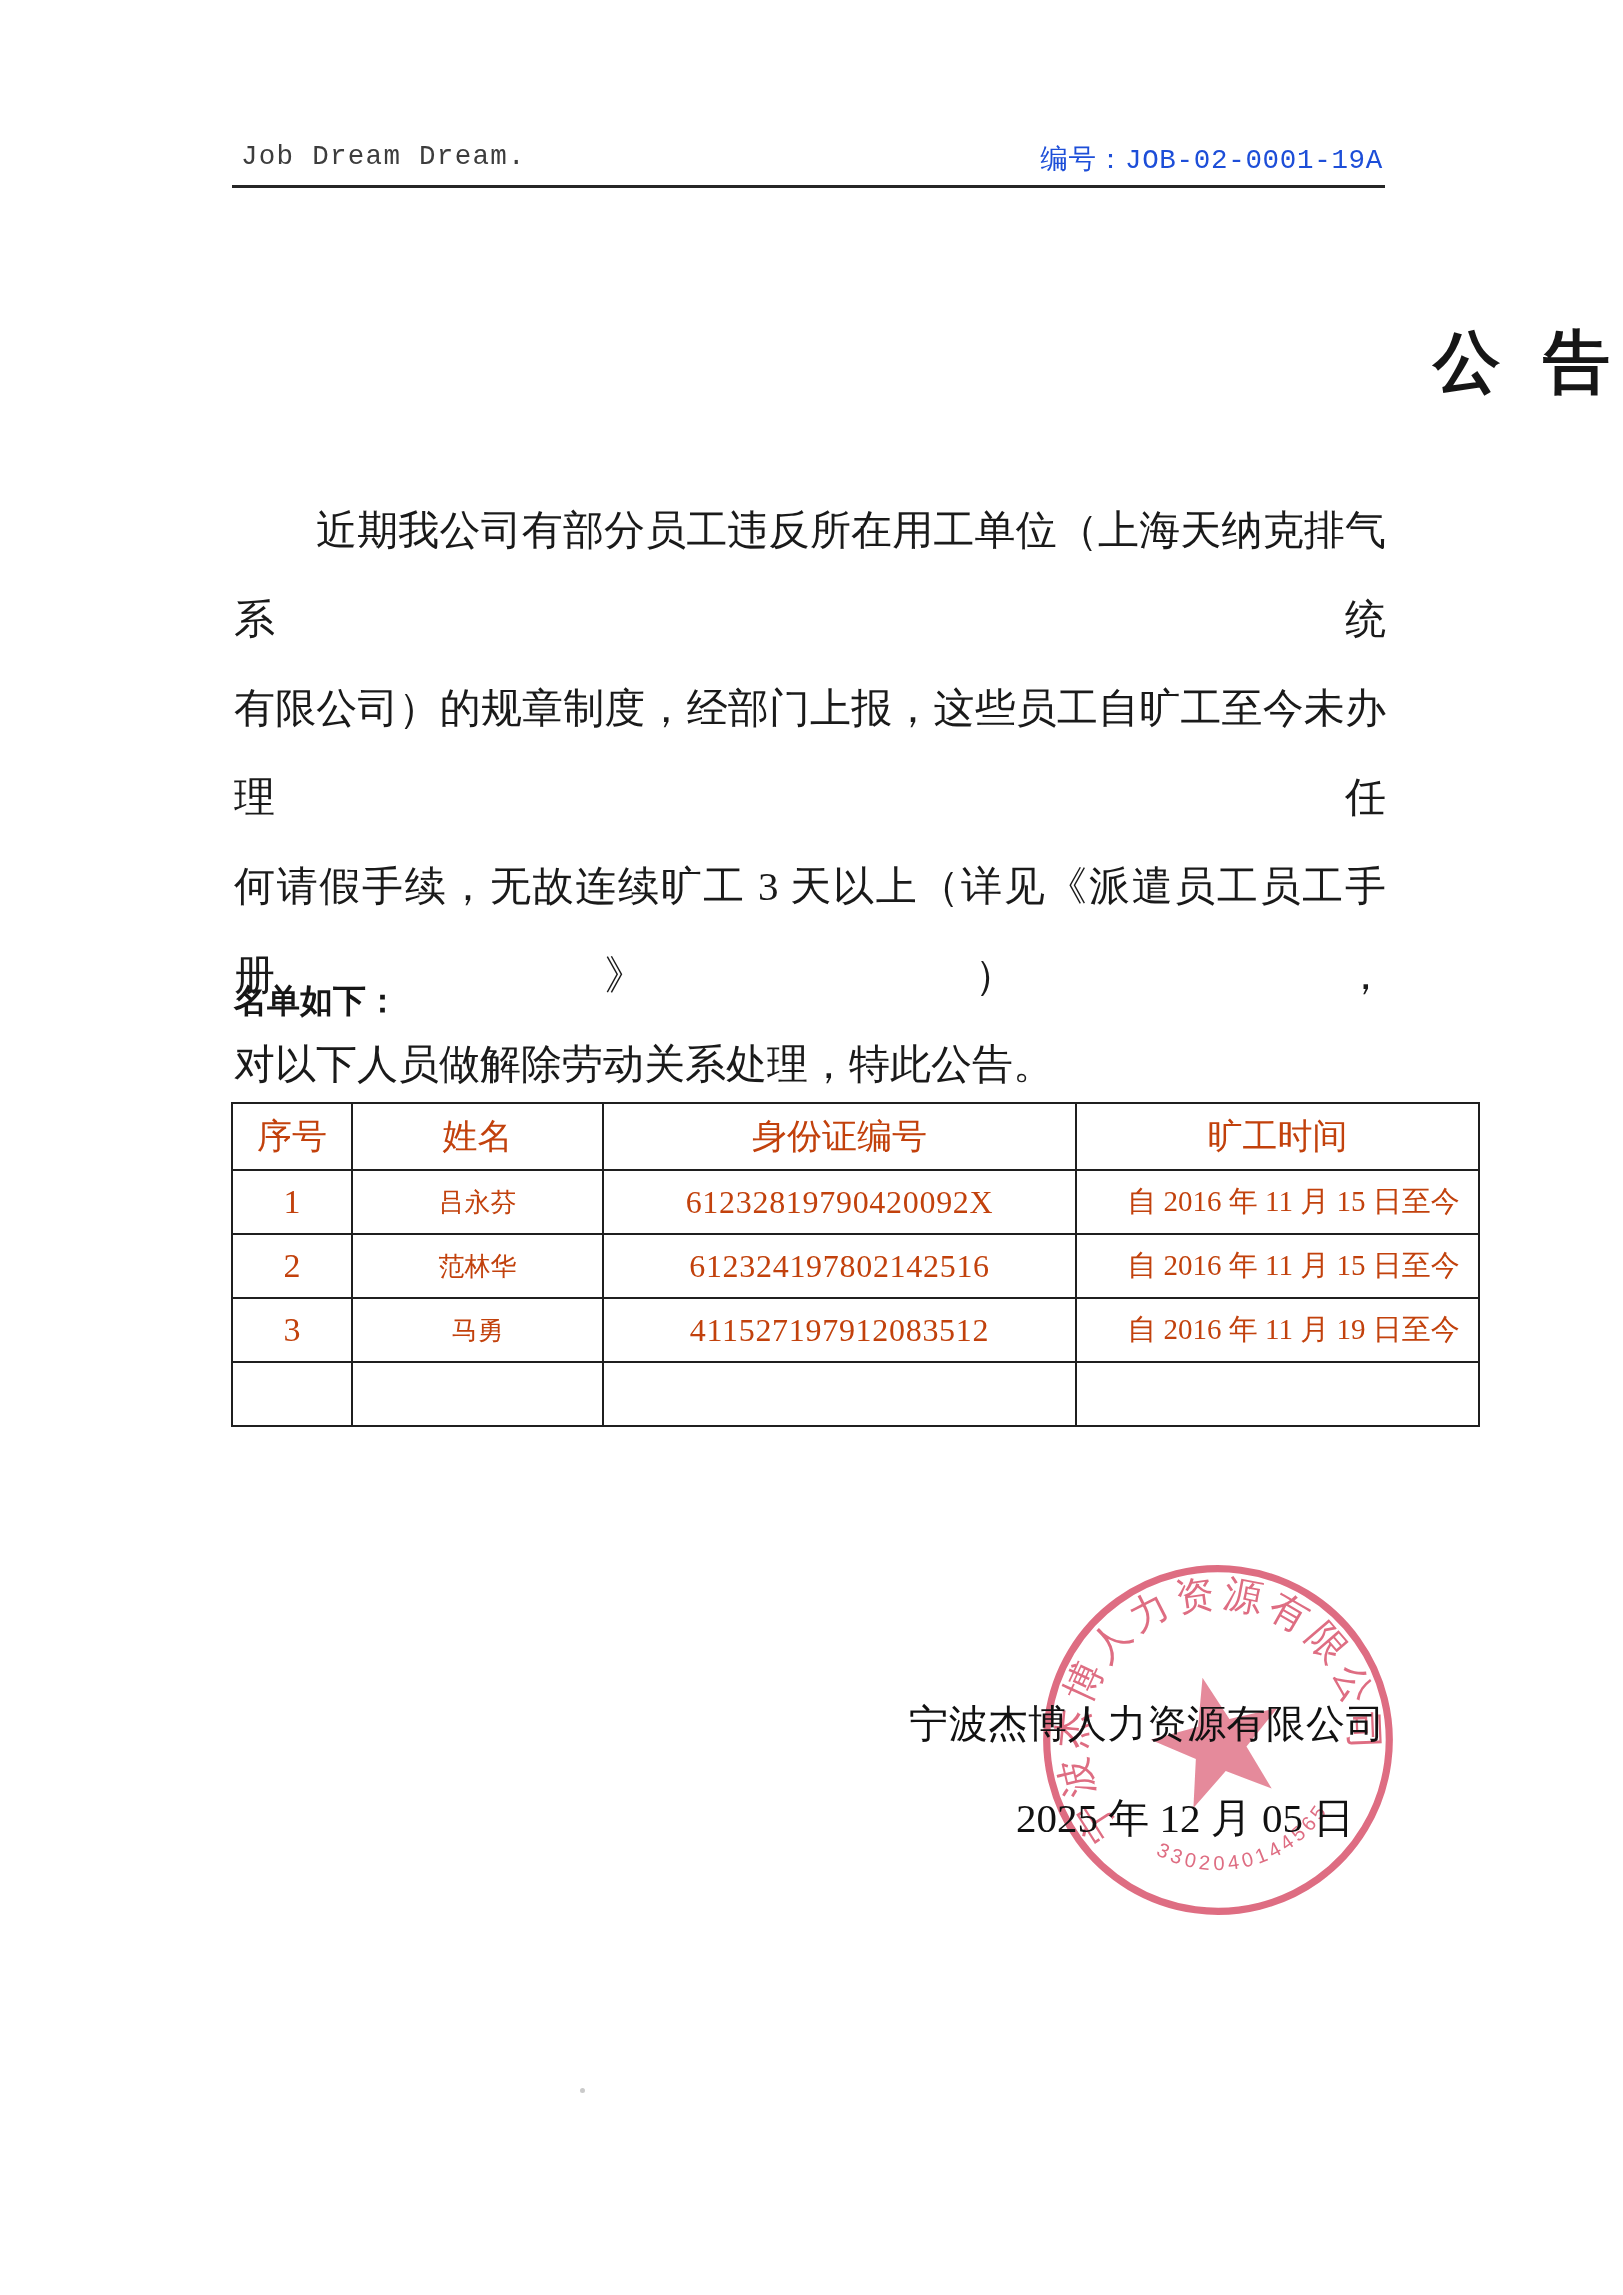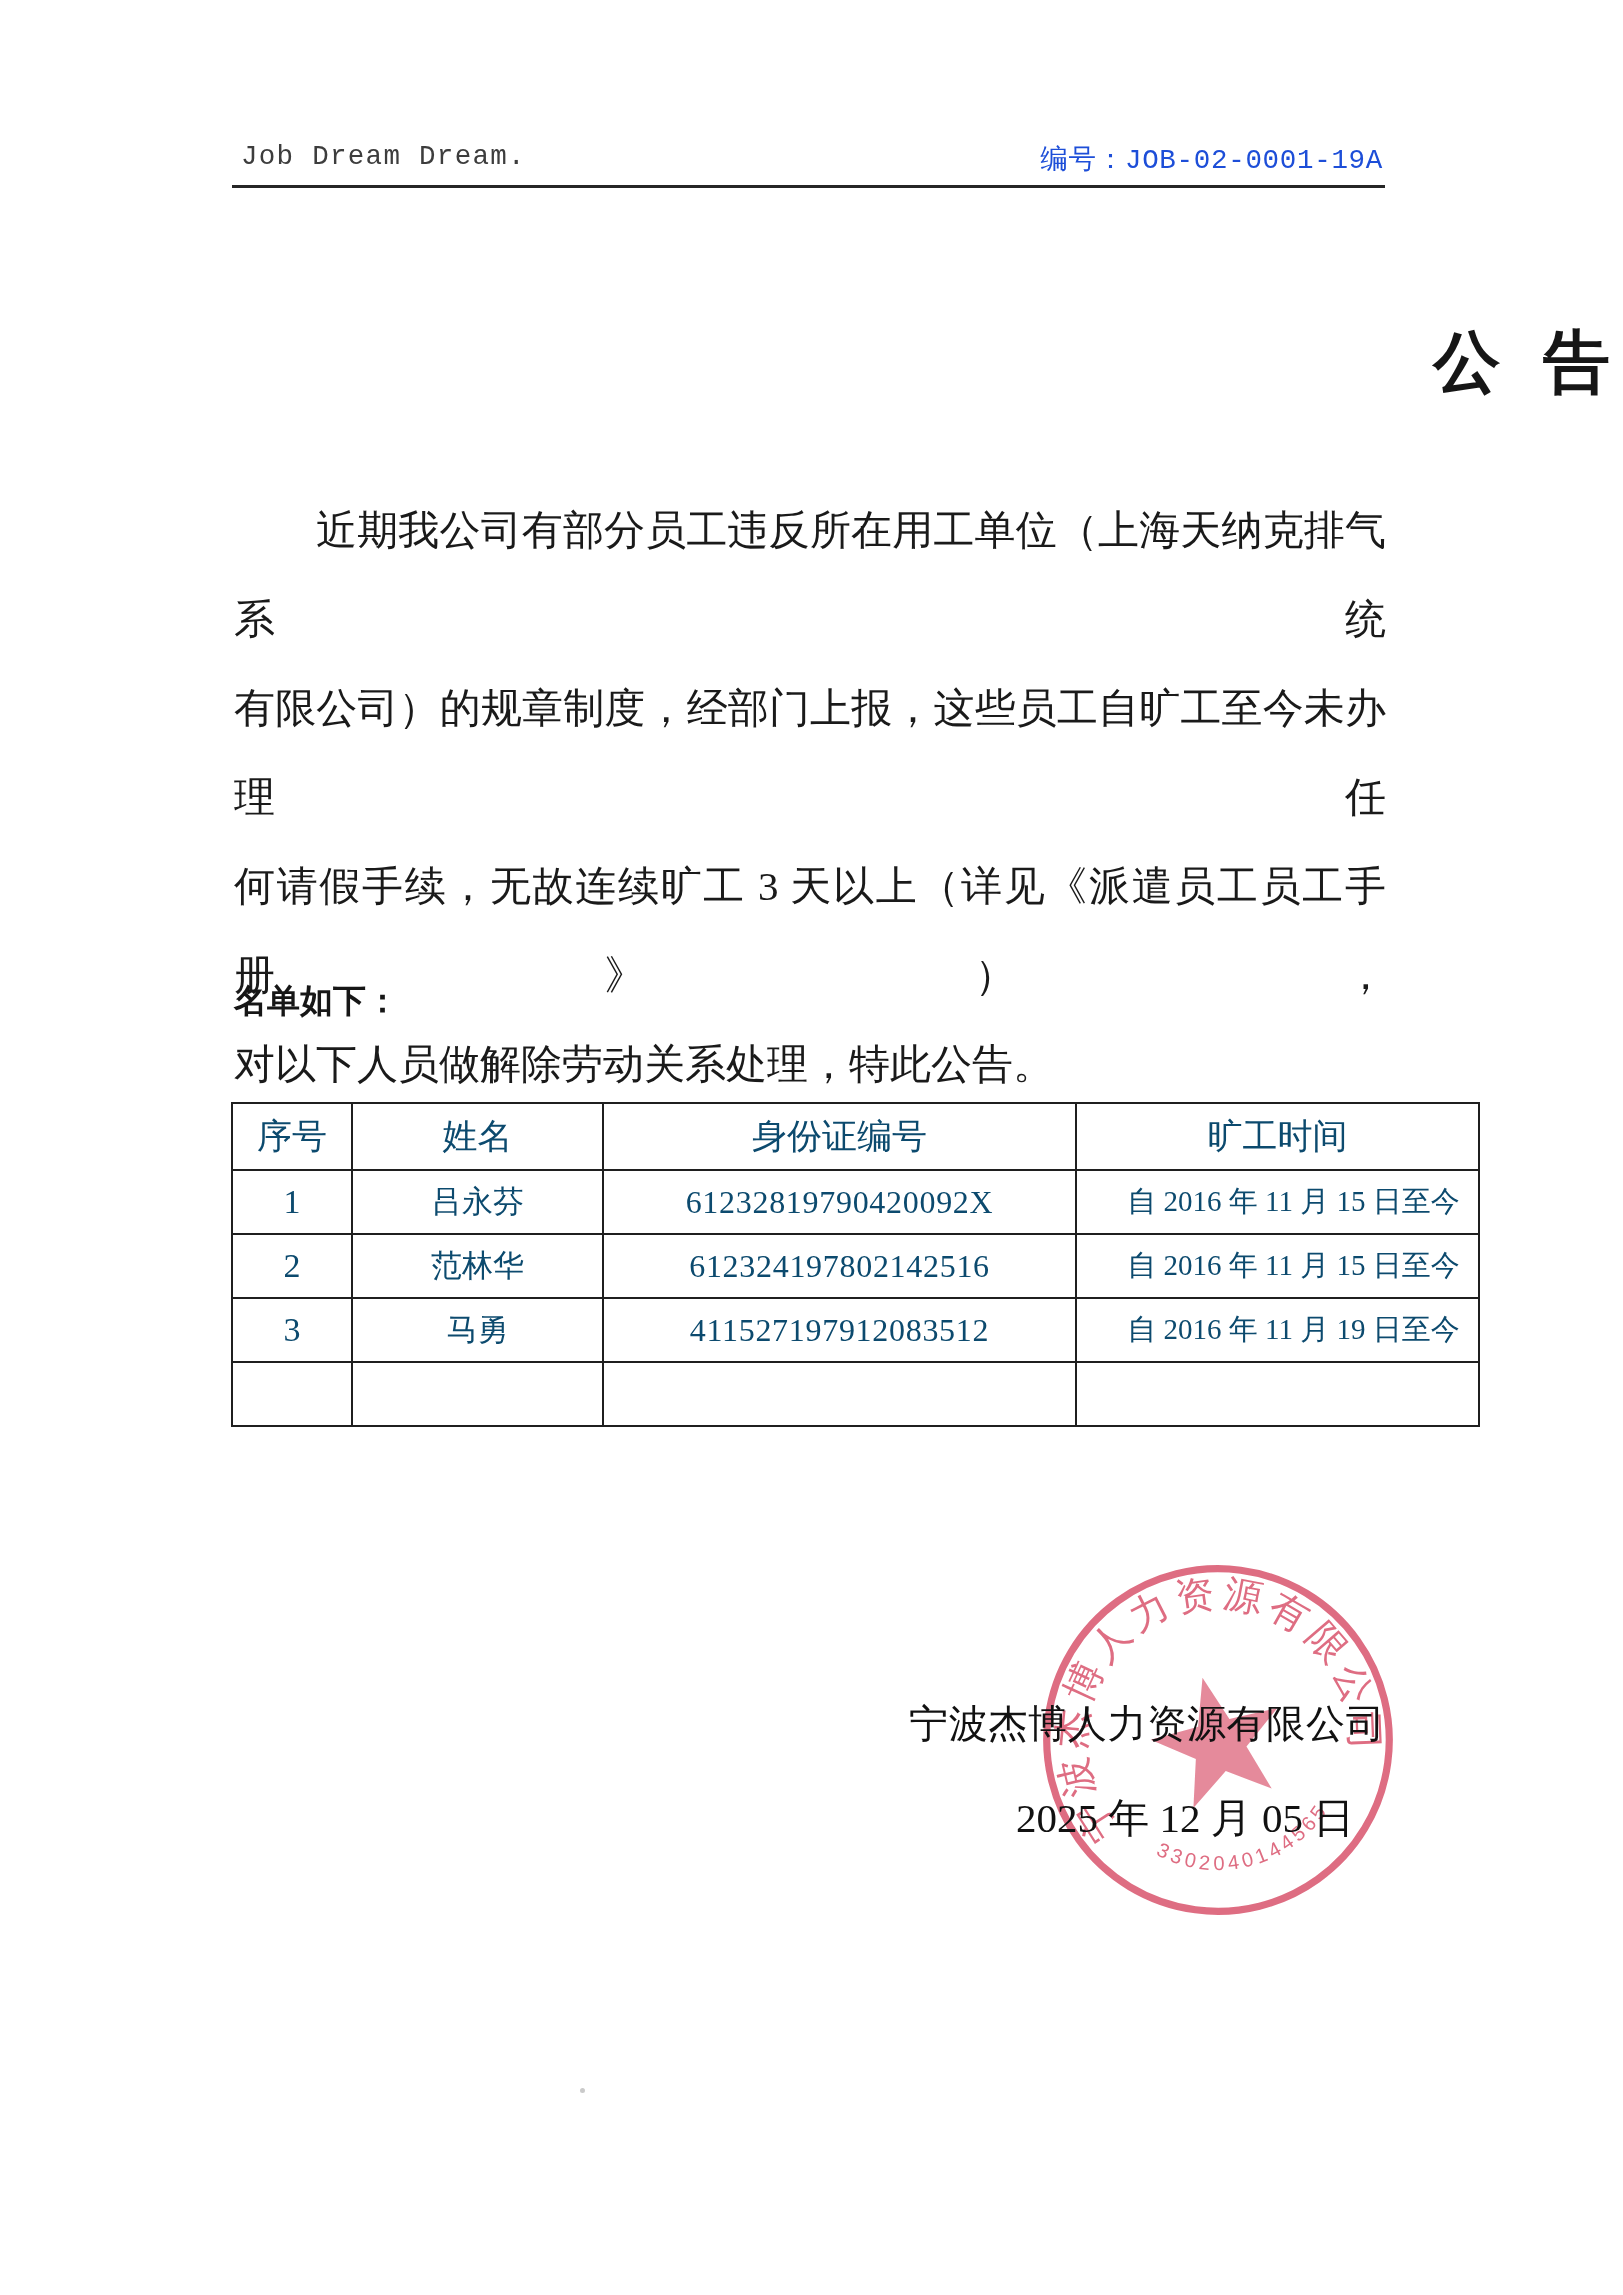--- a/index.html
+++ b/index.html
@@ -56,27 +56,27 @@
   }
 
   
   .roster-table {
     position: absolute; left: 231px; top: 1102px;
     width: 1246px; border-collapse: collapse; table-layout: fixed;
   }
   .roster-table th, .roster-table td {
     border: 2.6px solid #1f1f1f;
     text-align: center; vertical-align: middle;
-    font-weight: normal; color: #0c4a6e;
+    font-weight: normal; color: #c2410c;
     overflow: hidden; white-space: nowrap;
   }
   .roster-table th { height: 63px; font-size: 35px; }
   .roster-table td { height: 60px; }
   .cell-index { font-size: 34px; }
-  .cell-name  { font-size: 31px; }
+  .cell-name  { font-size: 26px; }
   .cell-id    { font-size: 32px; letter-spacing: 0.7px; }
   .cell-time  { font-size: 29px; padding-left: 33px; }
 
   
   .sig-company {
     position: absolute; left: 909px; top: 1697px;
     font-size: 39px; letter-spacing: 0.7px; color: #111;
     z-index: 3; white-space: nowrap;
   }
   .sig-date {

